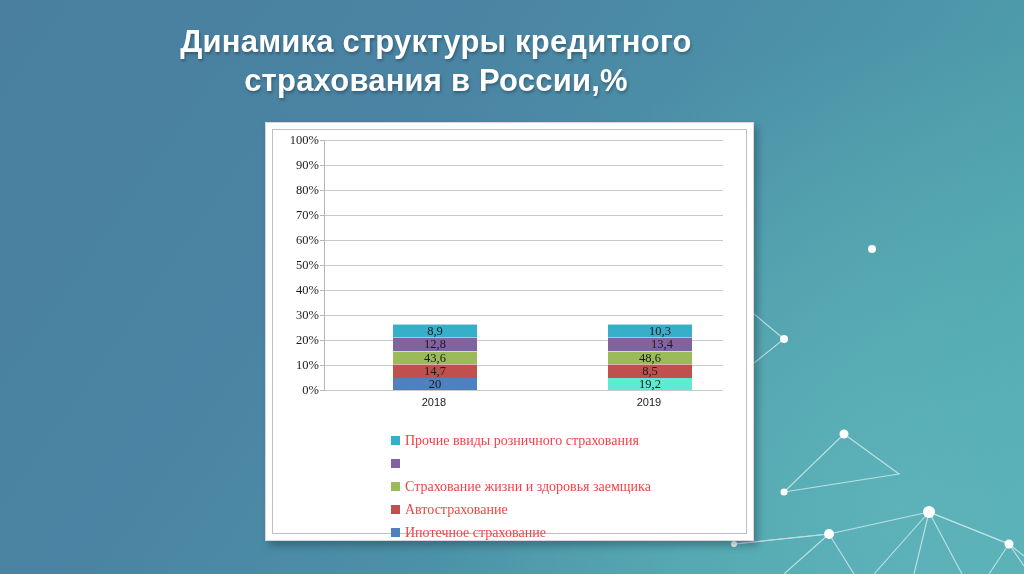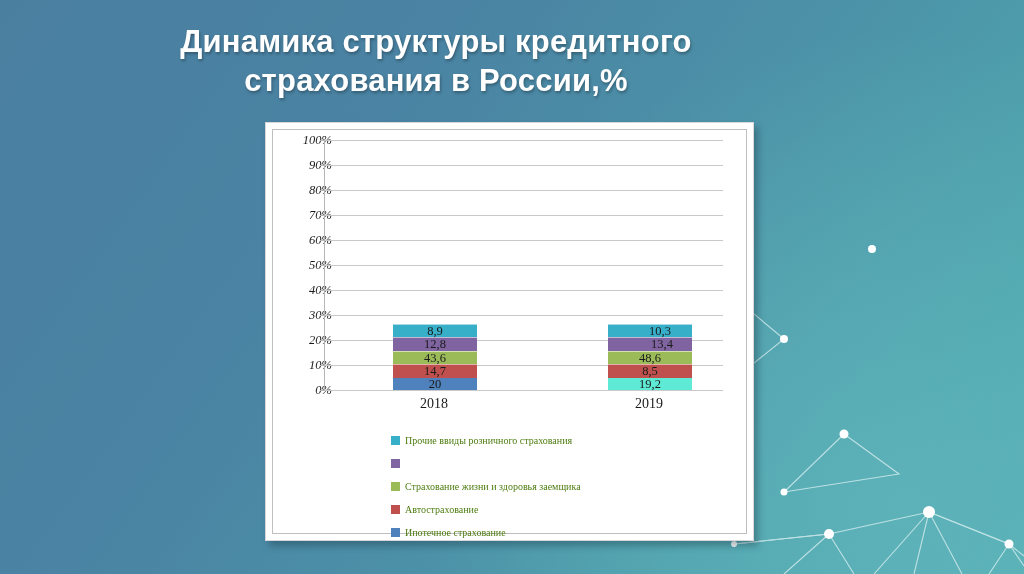--- a/index.html
+++ b/index.html
@@ -69,25 +69,24 @@
   .plot-wrap {
     position: absolute;
     left: 0;
     top: 0;
     width: 477px;
     height: 290px;
   }
   
   .ylabels {
     position: absolute;
-    left: 15px;
+    left: 2px;
     top: 10px;
     width: 44px;
     height: 250px;
-    font-style: italic;
   }
   .ylabel {
     position: absolute;
     right: 0;
     width: 44px;
     text-align: right;
     font-family: "Liberation Serif", serif;
     font-size: 12.5px;
     color: #1a1a1a;
     transform: translateY(-50%);
@@ -145,22 +144,22 @@
     left: 51px;
     top: 266px;
     width: 398px;
     height: 20px;
   }
   .xlabel {
     position: absolute;
     top: 0;
     width: 110px;
     text-align: center;
-    font-family: Liberation Serif, serif;
-    font-size: 14px;
+    font-family: Liberation Sans, sans-serif;
+    font-size: 11px;
     color: #1a1a1a;
   }
   .xlabel-2018 { left: 55px; }
   .xlabel-2019 { left: 270px; }
   .legend {
     position: absolute;
     left: 118px;
     top: 299px;
     width: 350px;
   }
@@ -170,22 +169,22 @@
     height: 23px;
     gap: 5px;
   }
   .legend-swatch {
     width: 9px;
     height: 9px;
     flex: 0 0 auto;
   }
   .legend-text {
     font-family: "Liberation Serif", serif;
-    font-size: 10px;
-    color: #4d7c0f;
+    font-size: 14px;
+    color: #ef4444;
     white-space: nowrap;
   }
 </style>
 </head>
 <body>
 
 <div class="slide">
 
   <svg class="deco-net" viewBox="0 0 300 330" xmlns="http://www.w3.org/2000/svg">
     <g stroke="#cfeaec" stroke-width="1.1" fill="none" opacity="0.85">

